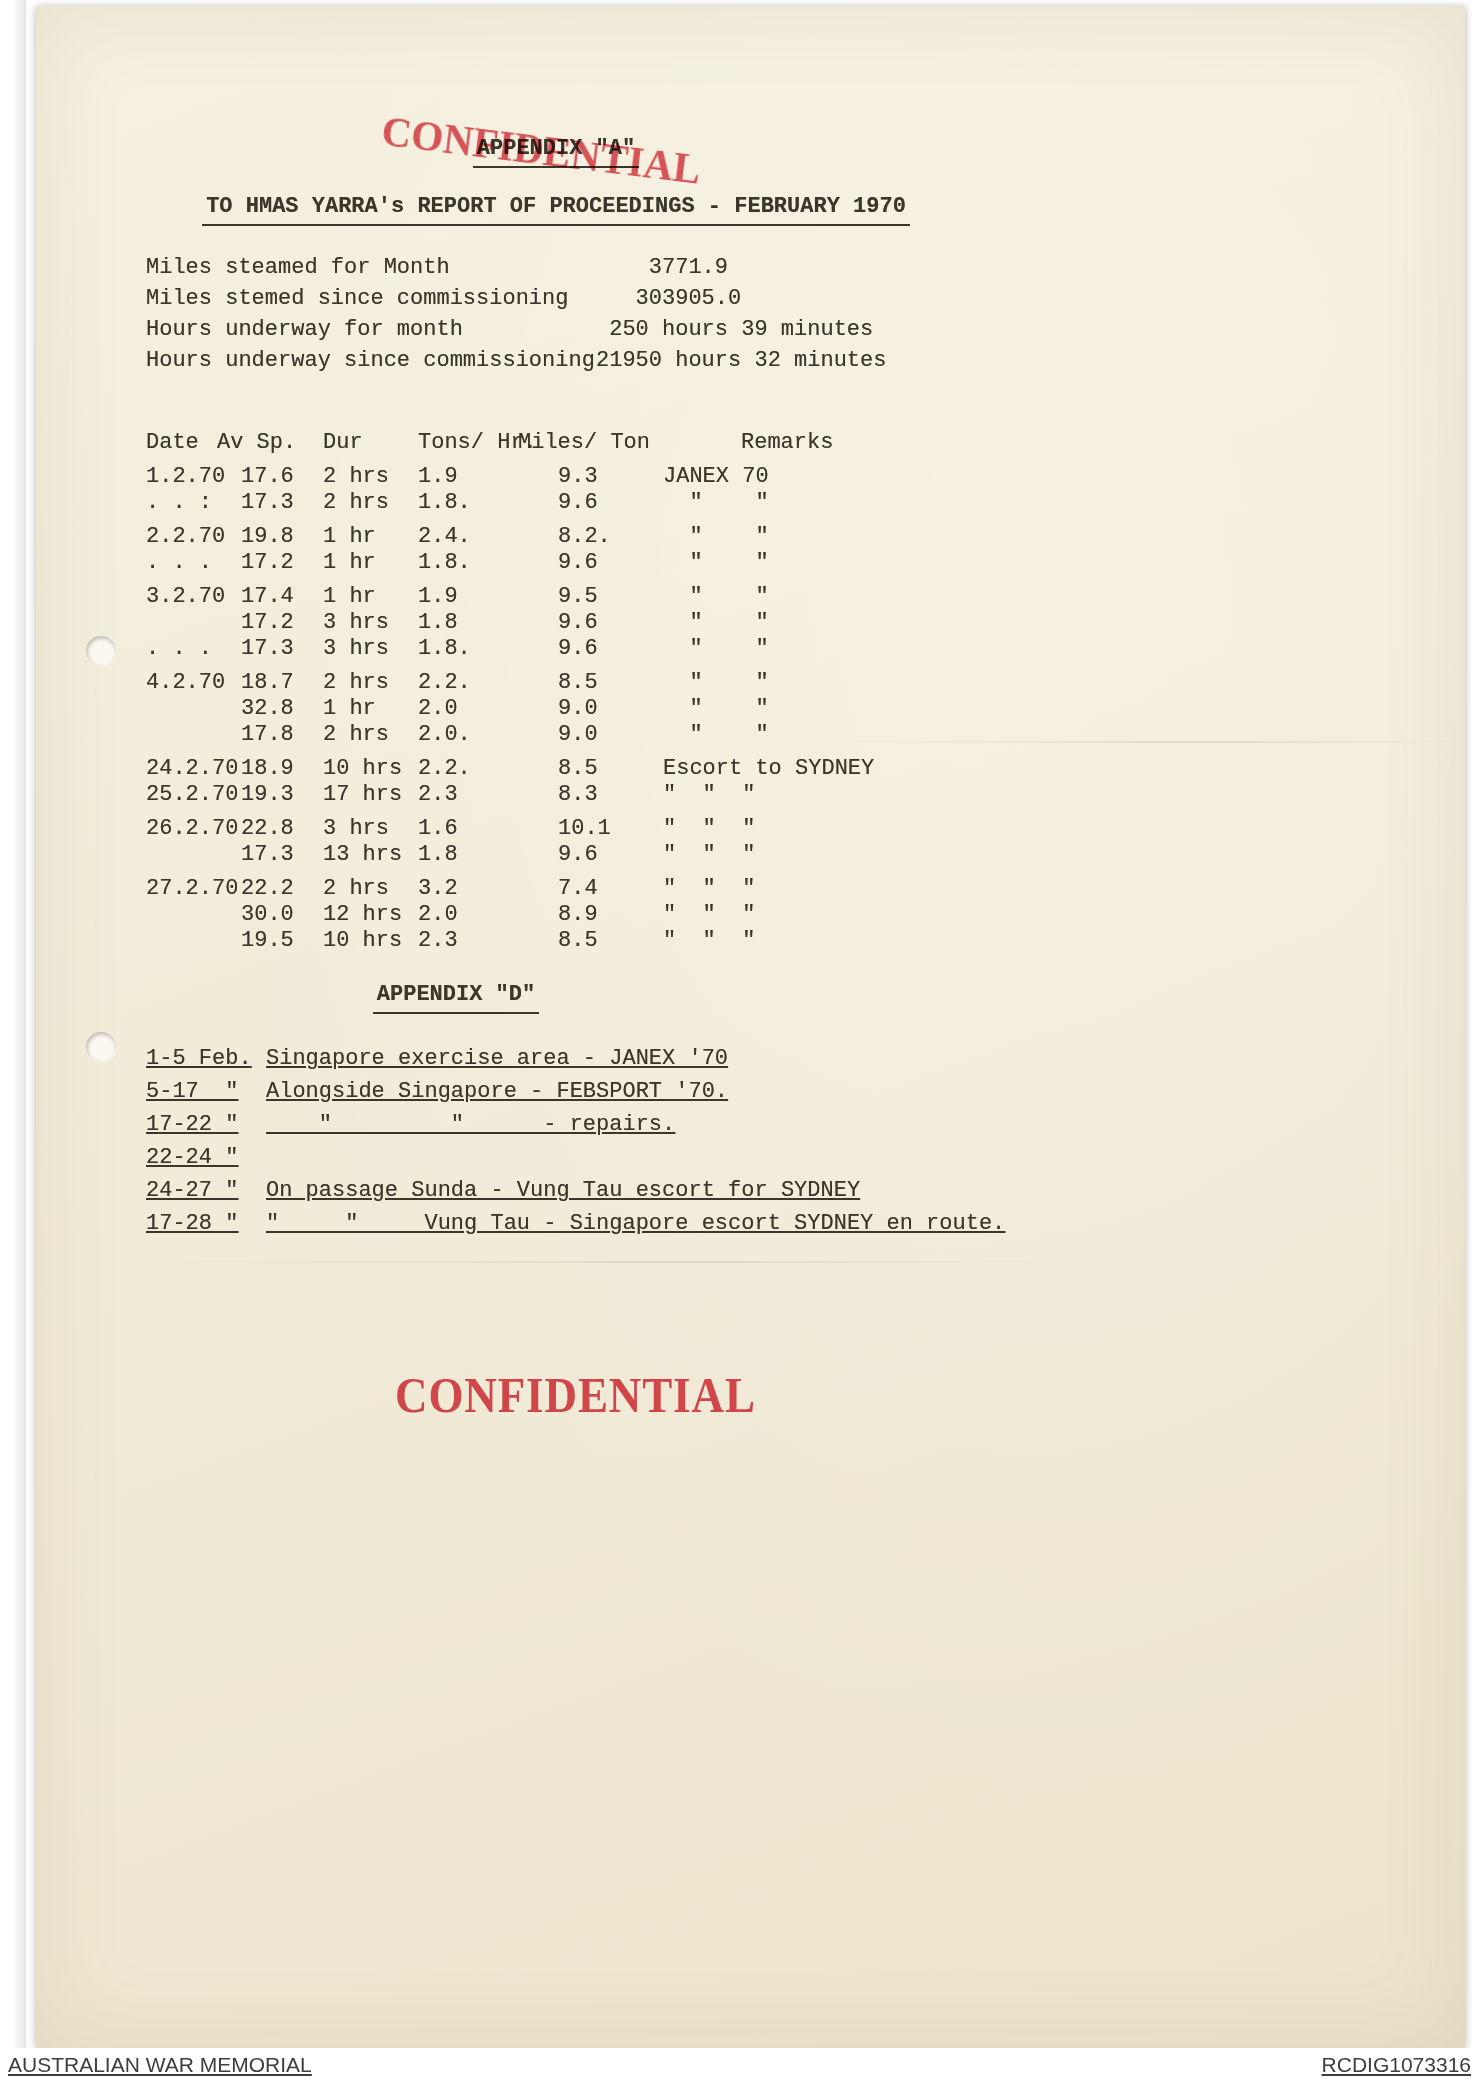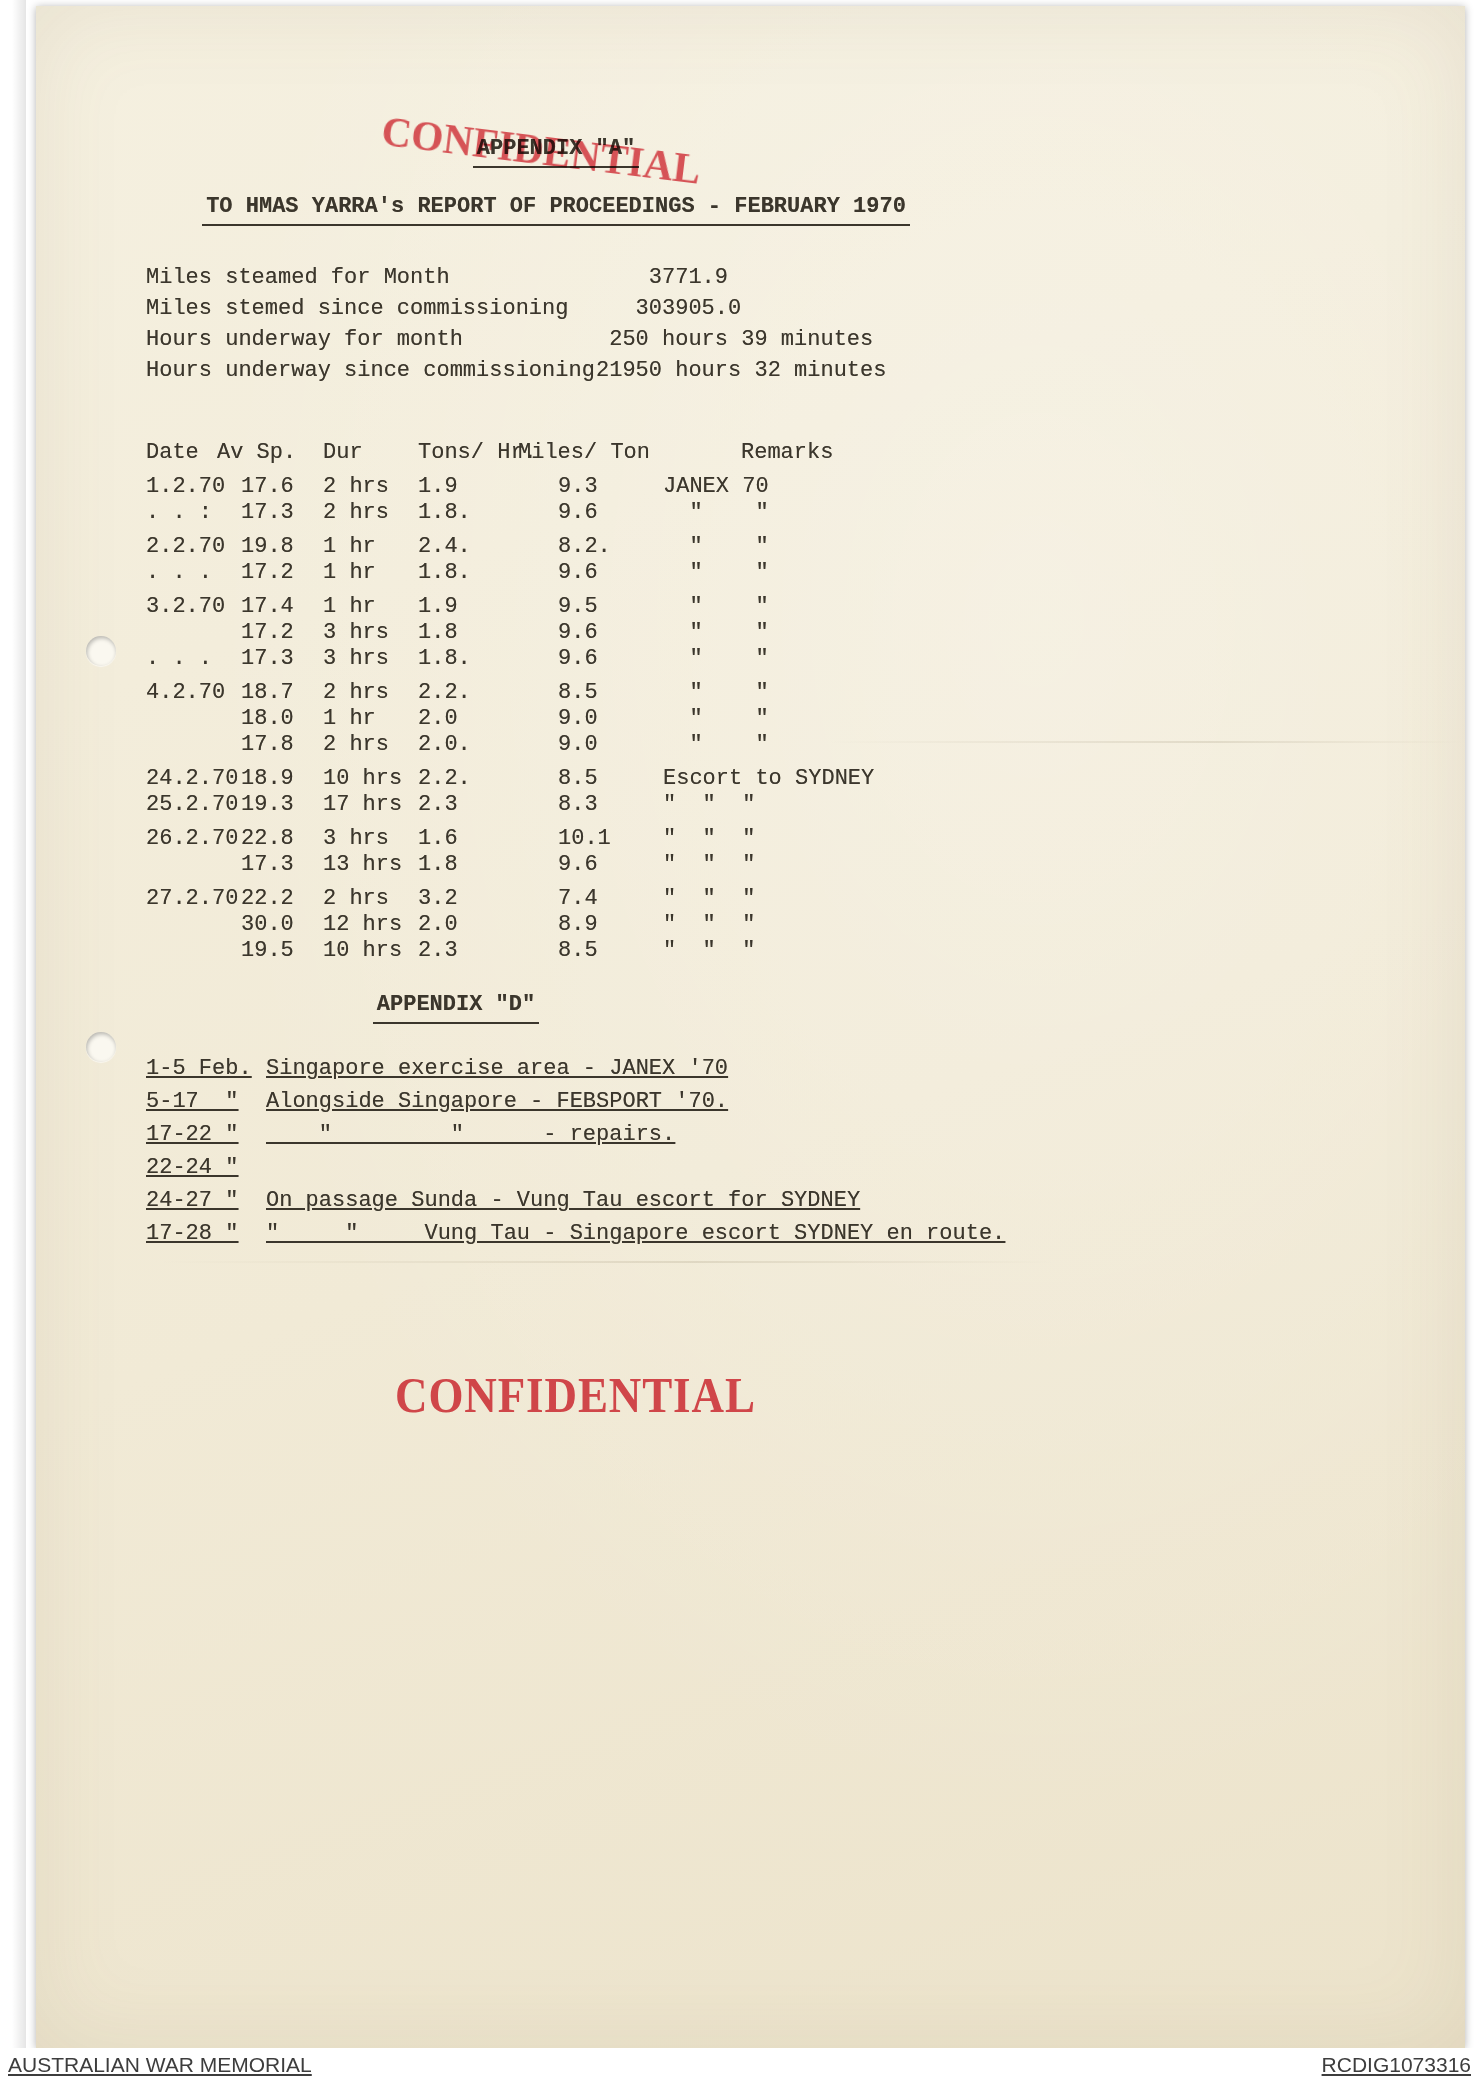--- a/index.html
+++ b/index.html
@@ -36,21 +36,21 @@
 
   .content {
     position:absolute; left:110px; top:130px; width:820px;
     color:#3b362c; font-size:22px; line-height:26px;
     text-shadow: 0 0 0.6px rgba(59,54,44,0.55);
   }
   .title-wrap { text-align:center; }
   .title-line { display:inline-block; border-bottom:2px solid #3b362c; padding:0 4px 4px 4px; font-weight:bold; }
   .title2-wrap { margin-top:26px; text-align:center; }
 
-  .summary { margin-top:36px; }
+  .summary { margin-top:26px; }
   .sum-row { display:flex; line-height:31px; }
   .sum-label { width:450px; white-space:pre; }
   .sum-value { white-space:pre; }
 
   .dtable { margin-top:54px; }
   .trow { display:grid; grid-template-columns:95px 82px 95px 100px 133px auto; line-height:26px; }
   .trow span { white-space:pre; display:block; }
   .thead { margin-bottom:8px; }
   .thead .c2 { transform:translateX(-24px); }
   .thead .c5 { padding-left:0; }
@@ -202,21 +202,21 @@
             <div class="trow">
               <span class="c1">4.2.70</span>
               <span class="c2">18.7</span>
               <span class="c3">2 hrs</span>
               <span class="c4">2.2.</span>
               <span class="c5">8.5</span>
               <span class="c6">  "    "</span>
             </div>
             <div class="trow">
               <span class="c1"></span>
-              <span class="c2">18.0</span>
+              <span class="c2">32.8</span>
               <span class="c3">1 hr</span>
               <span class="c4">2.0</span>
               <span class="c5">9.0</span>
               <span class="c6">  "    "</span>
             </div>
             <div class="trow">
               <span class="c1"></span>
               <span class="c2">17.8</span>
               <span class="c3">2 hrs</span>
               <span class="c4">2.0.</span>

